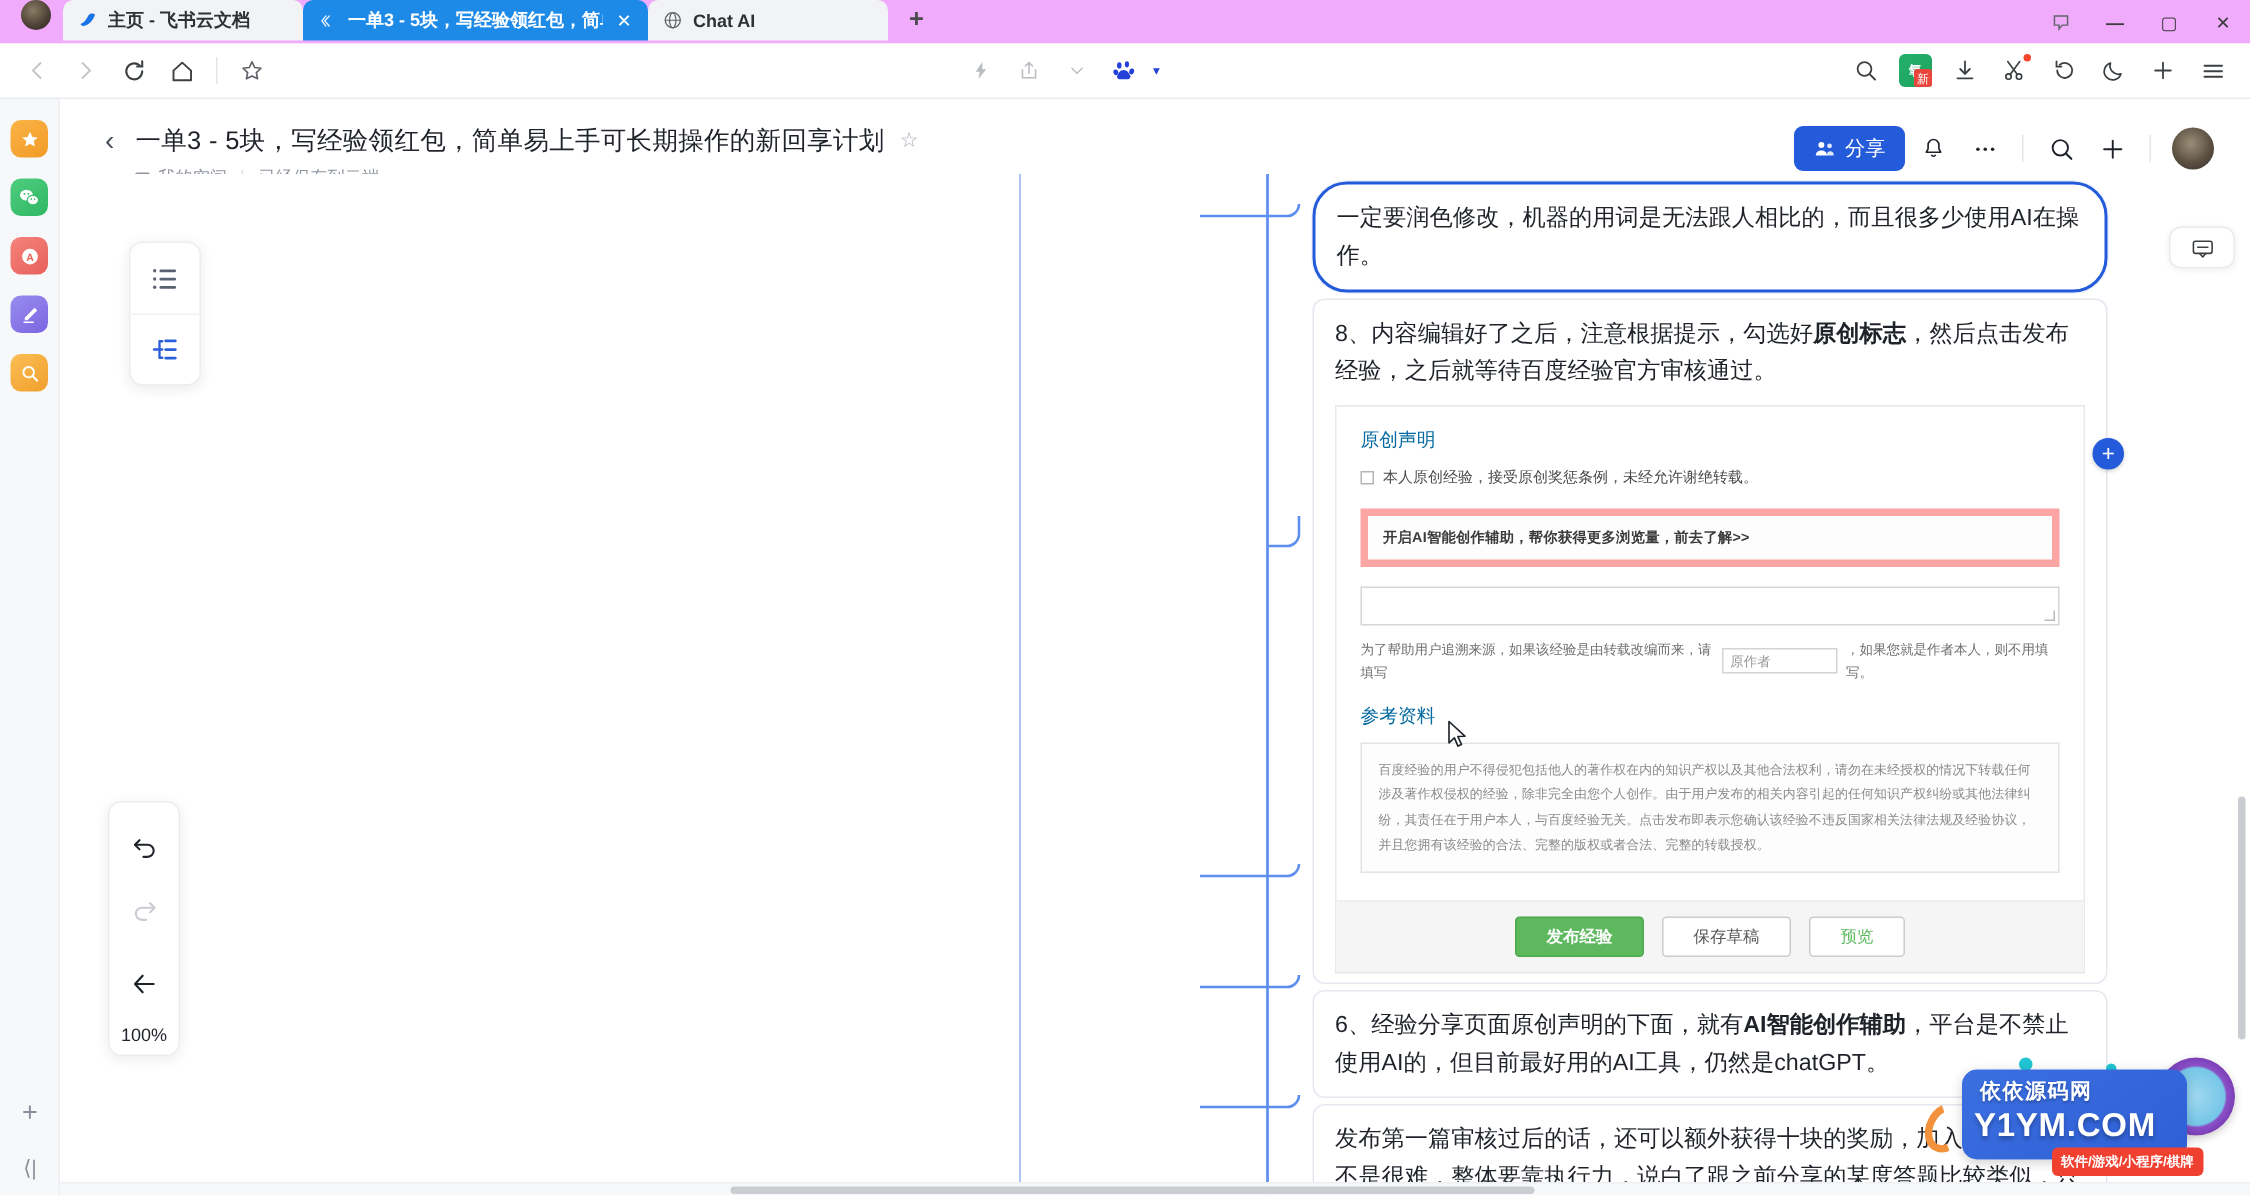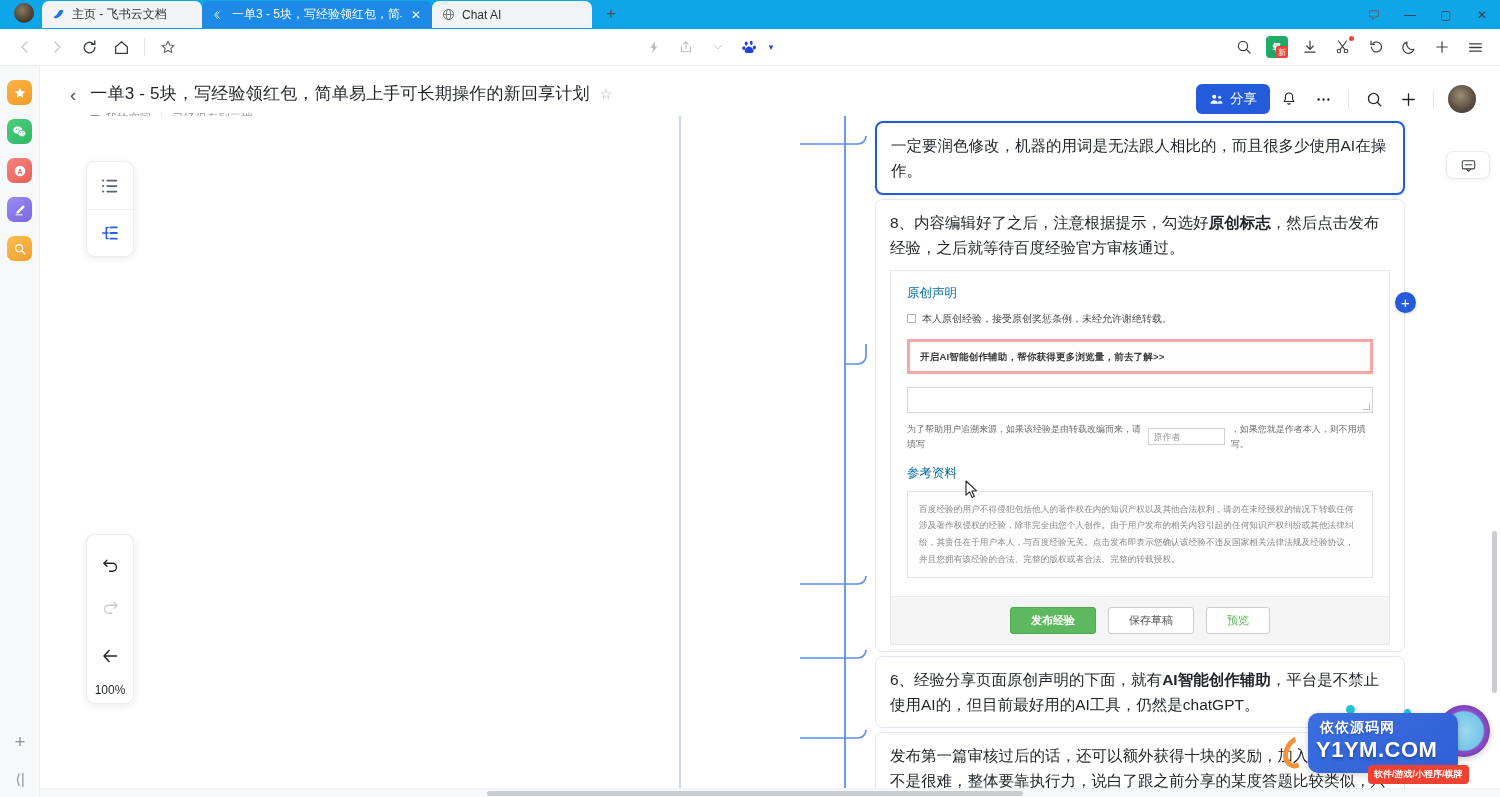--- a/index.html
+++ b/index.html
@@ -7,22 +7,22 @@
     width: 1500px; height: 797px;
     overflow: hidden;
     font-family: "Liberation Sans", "DejaVu Sans", sans-serif;
     background: #ffffff;
   }
 
   
   .browser { width: 1500px; height: 797px; display: flex; flex-direction: column; background:#f1f3f5; }
 
   .tabstrip {
-    height: 29px; background: #0ea5e9;
-    display: flex; align-items: center; padding-left: 6px; position: relative;
+    height: 29px; background: #f0abfc;
+    display: flex; align-items: flex-start; padding-left: 6px; position: relative; font-weight: bold;
   }
   .profile-avatar {
     width: 20px; height: 20px; border-radius: 50%;
     background: radial-gradient(circle at 40% 35%, #8a7b63 0%, #4a3f33 60%, #2b2520 100%);
     margin: 0 8px 4px 8px; flex: 0 0 auto;
   }
   .tab {
     height: 27px; min-width: 160px; max-width: 240px;
     display: flex; align-items: center; gap: 7px;
     padding: 0 9px; font-size: 12px; color: #303133;
@@ -135,21 +135,21 @@
     background:#fff; border:1px solid #ebedf0; border-radius: 9px;
     box-shadow: 0 2px 9px rgba(31,35,41,.09);
     display:flex; flex-direction:column; overflow:hidden; z-index: 20;
   }
   .panel-btn {
     height: 47px; display:flex; align-items:center; justify-content:center; cursor:pointer;
   }
   .panel-btn + .panel-btn { border-top:1px solid #eff1f3; }
 
   .panel-zoom {
-    position: absolute; left: 46px; top: 418px; width: 48px;
+    position: absolute; left: 32px; top: 418px; width: 48px;
     background:#fff; border:1px solid #ebedf0; border-radius: 9px;
     box-shadow: 0 2px 9px rgba(31,35,41,.09);
     display:flex; flex-direction:column; align-items:center; padding: 8px 0 6px 0; z-index: 20;
   }
   .zbtn { height:42px;width:48px; display:flex;align-items:center;justify-content:center; font-size:20px; color:#1f2329; cursor:pointer;}
   .zbtn.dim { color:#c9ccd1; cursor:default;}
   .zlevel { font-size:12px; color:#1f2329; padding-top:6px; }
 
   
   .tree { position:absolute; inset:0; pointer-events:none; }
@@ -173,21 +173,21 @@
   
   .embed {
     border:1px solid #e8e8e8; background:#fff; margin: 10px 0 0 0; padding: 0;
     font-family: "Liberation Sans", sans-serif; color:#333;
   }
   .embed-inner { padding: 12px 16px 4px 16px; }
   .embed-h { font-size: 12.5px; color:#0369a1; margin-bottom: 7px; }
   .embed-chk { display:flex; align-items:center; gap:6px; font-size:10px; color:#4a4a4a; margin-bottom: 12px; }
   .embed-chk .box { width:9px;height:9px;border:1px solid #b5b5b5;background:#fff; flex:0 0 auto;}
   .embed-ai {
-    border:3px solid #fca5a5; background:#fdfdfd; font-size:9.5px; font-weight:700; color:#3b3b3b;
+    border:5px solid #fca5a5; background:#fdfdfd; font-size:9.5px; font-weight:700; color:#3b3b3b;
     padding: 7px 10px; margin-bottom: 13px; letter-spacing:.2px;
   }
   .embed-ta {
     border:1px solid #d6d6d6; background:#fff; height: 26px; margin-top:6px; position:relative;
   }
   .embed-ta:after{
     content:""; position:absolute; right:2px; bottom:2px; width:6px;height:6px;
     border-right:1px solid #bbb; border-bottom:1px solid #bbb;
   }
   .embed-note { display:flex; align-items:center; gap:6px; font-size:9px; color:#6f6f6f; margin-top:9px; flex-wrap:nowrap;}
@@ -582,21 +582,21 @@
             <svg width="22" height="22" viewBox="0 0 24 24">
                 <path d="M19 12H6" stroke="#1f2329" stroke-width="1.6" stroke-linecap="round"></path>
                 <path d="M11 6 5.5 12 11 18" stroke="#1f2329" stroke-width="1.6" fill="none" stroke-linecap="round" stroke-linejoin="round"></path>
               </svg>
           </div>
           <div class="zlevel">100%</div>
         </div>
 
         <div class="nodes">
 
-          <div class="node selected" style="margin-top:5px;">
+          <div class="node selected" style="margin-top:5px;border-radius:23px;">
             <span>一定要润色修改，机器的用词是无法跟人相比的，而且很多少使用AI在操作。</span>
           </div>
 
           <div class="node" style="margin-top:4px;padding-bottom:6px;">
             <span>8、内容编辑好了之后，注意根据提示，勾选好</span><b>原创标志</b><span>，然后点击发布经验，之后就等待百度经验官方审核通过。</span>
 
             
             <div class="embed">
               <div class="embed-inner">
                 <div class="embed-h">原创声明</div>

